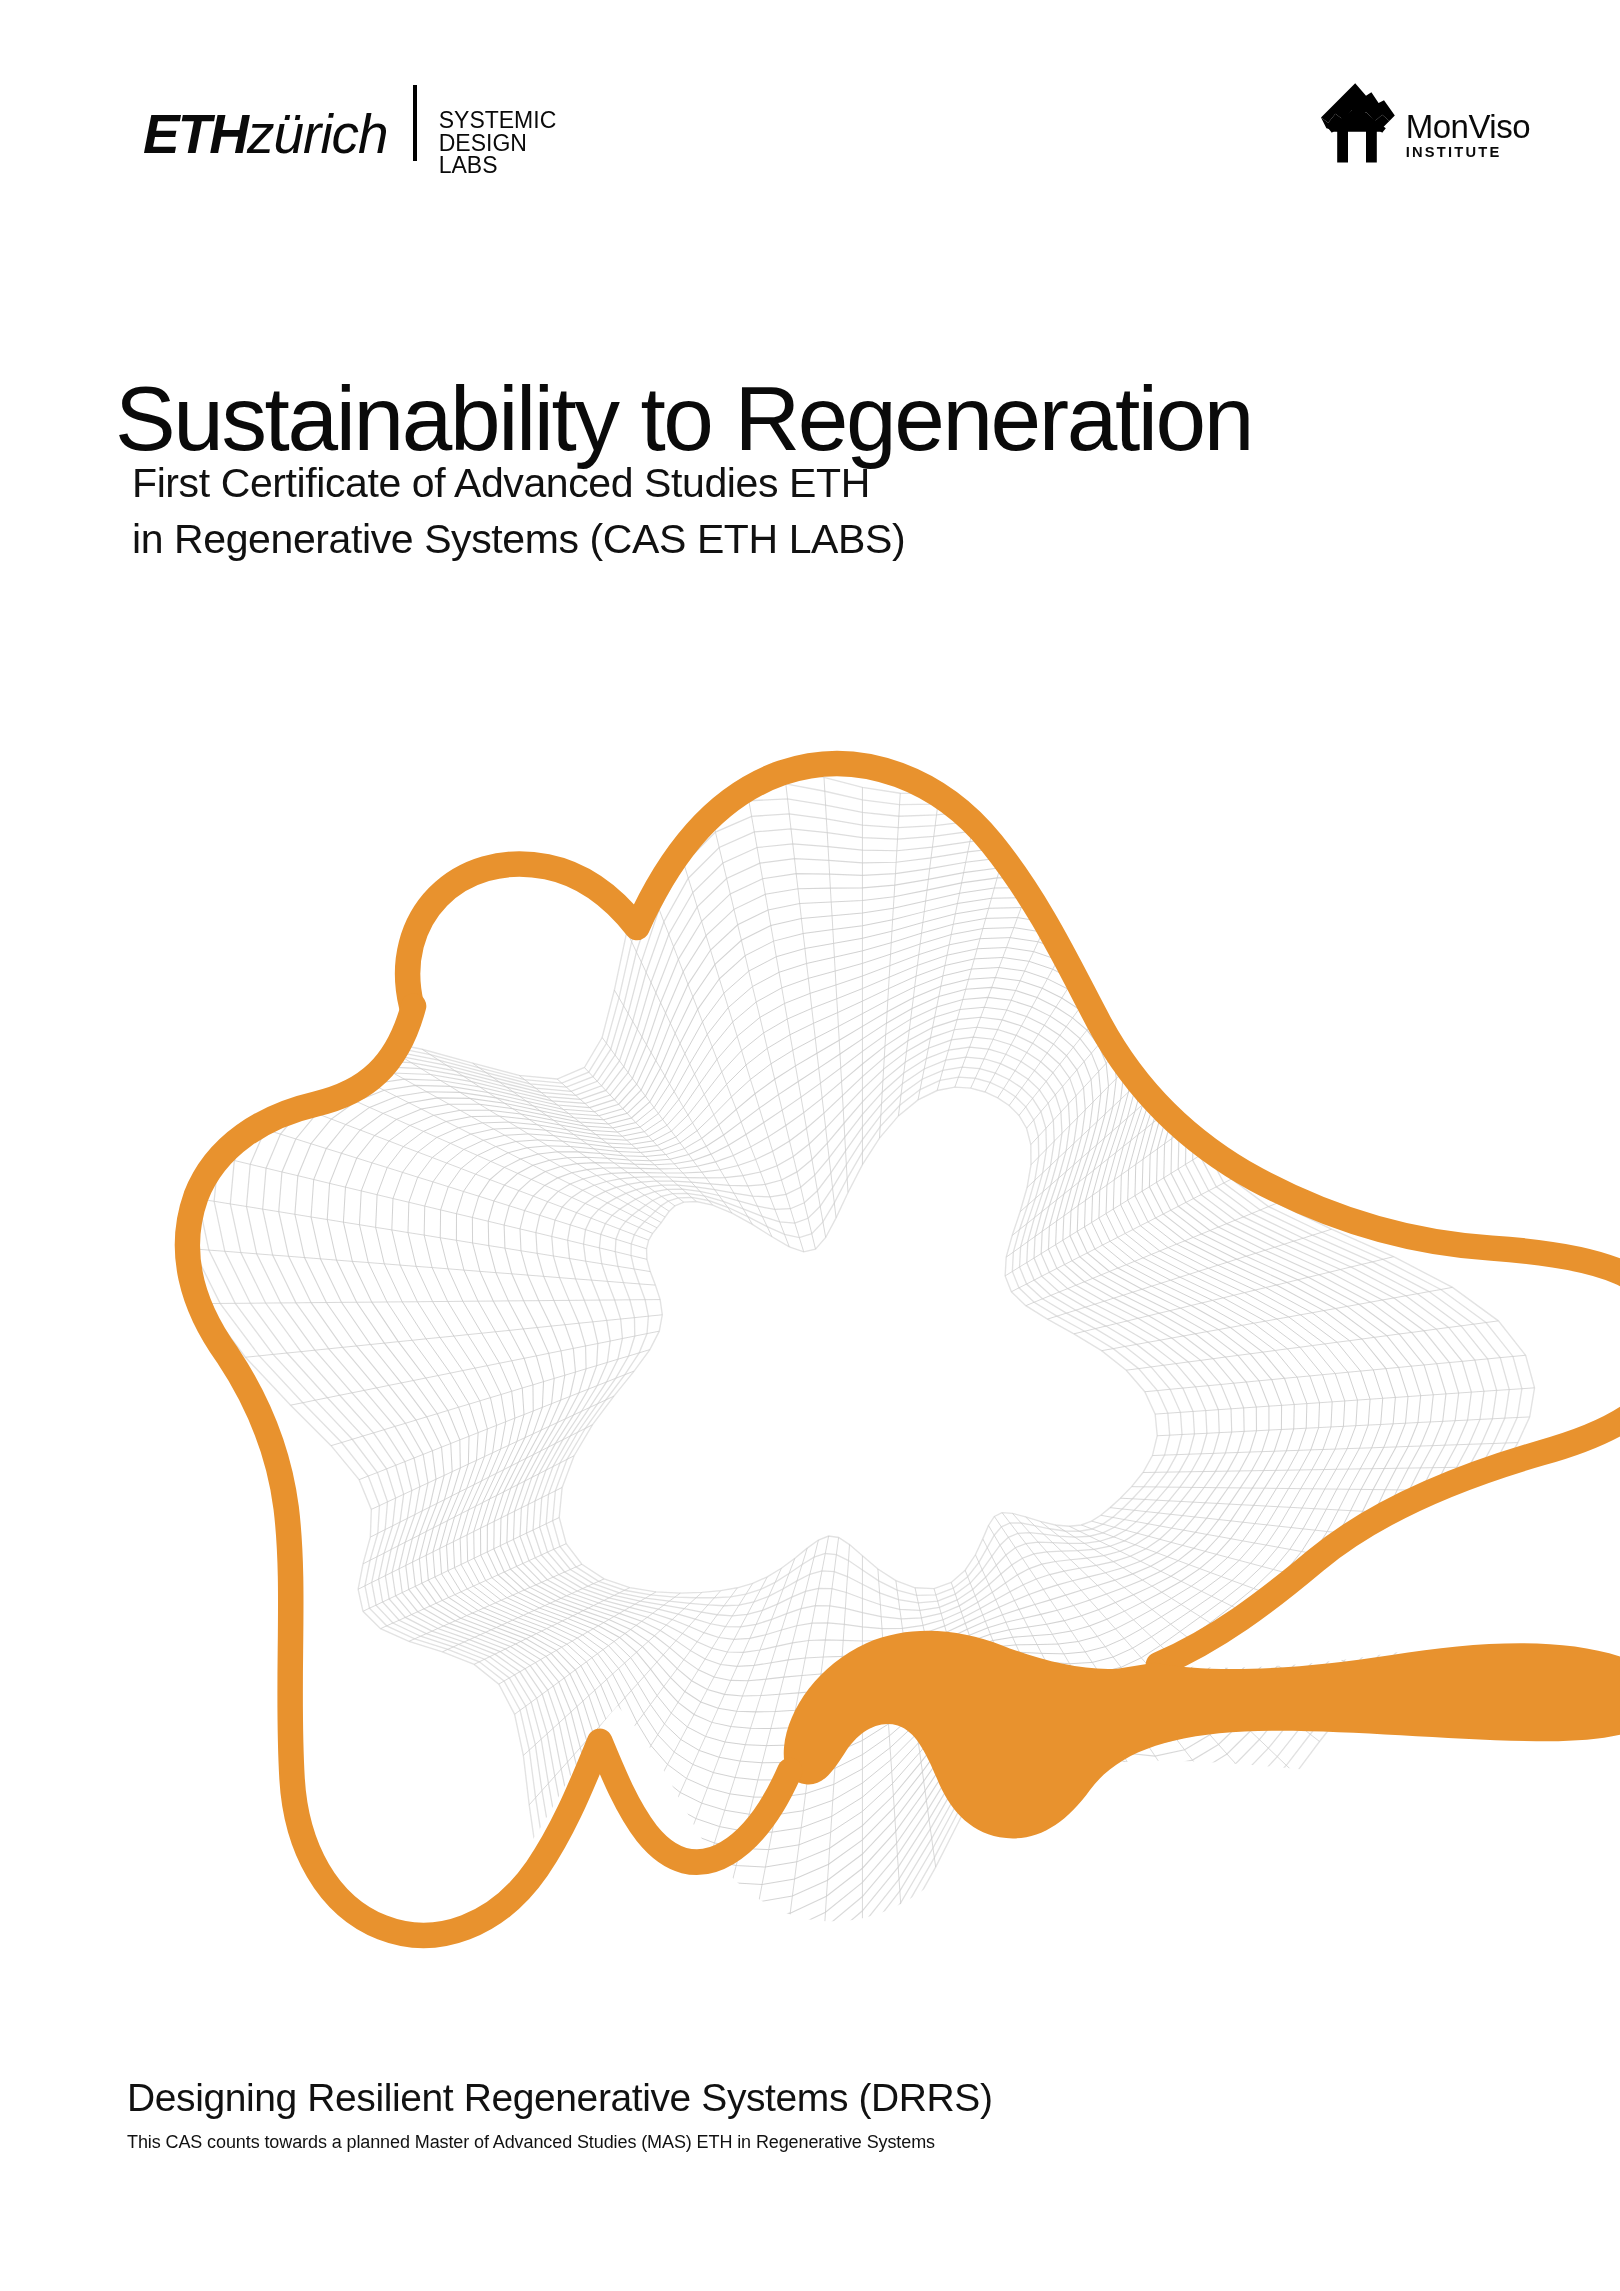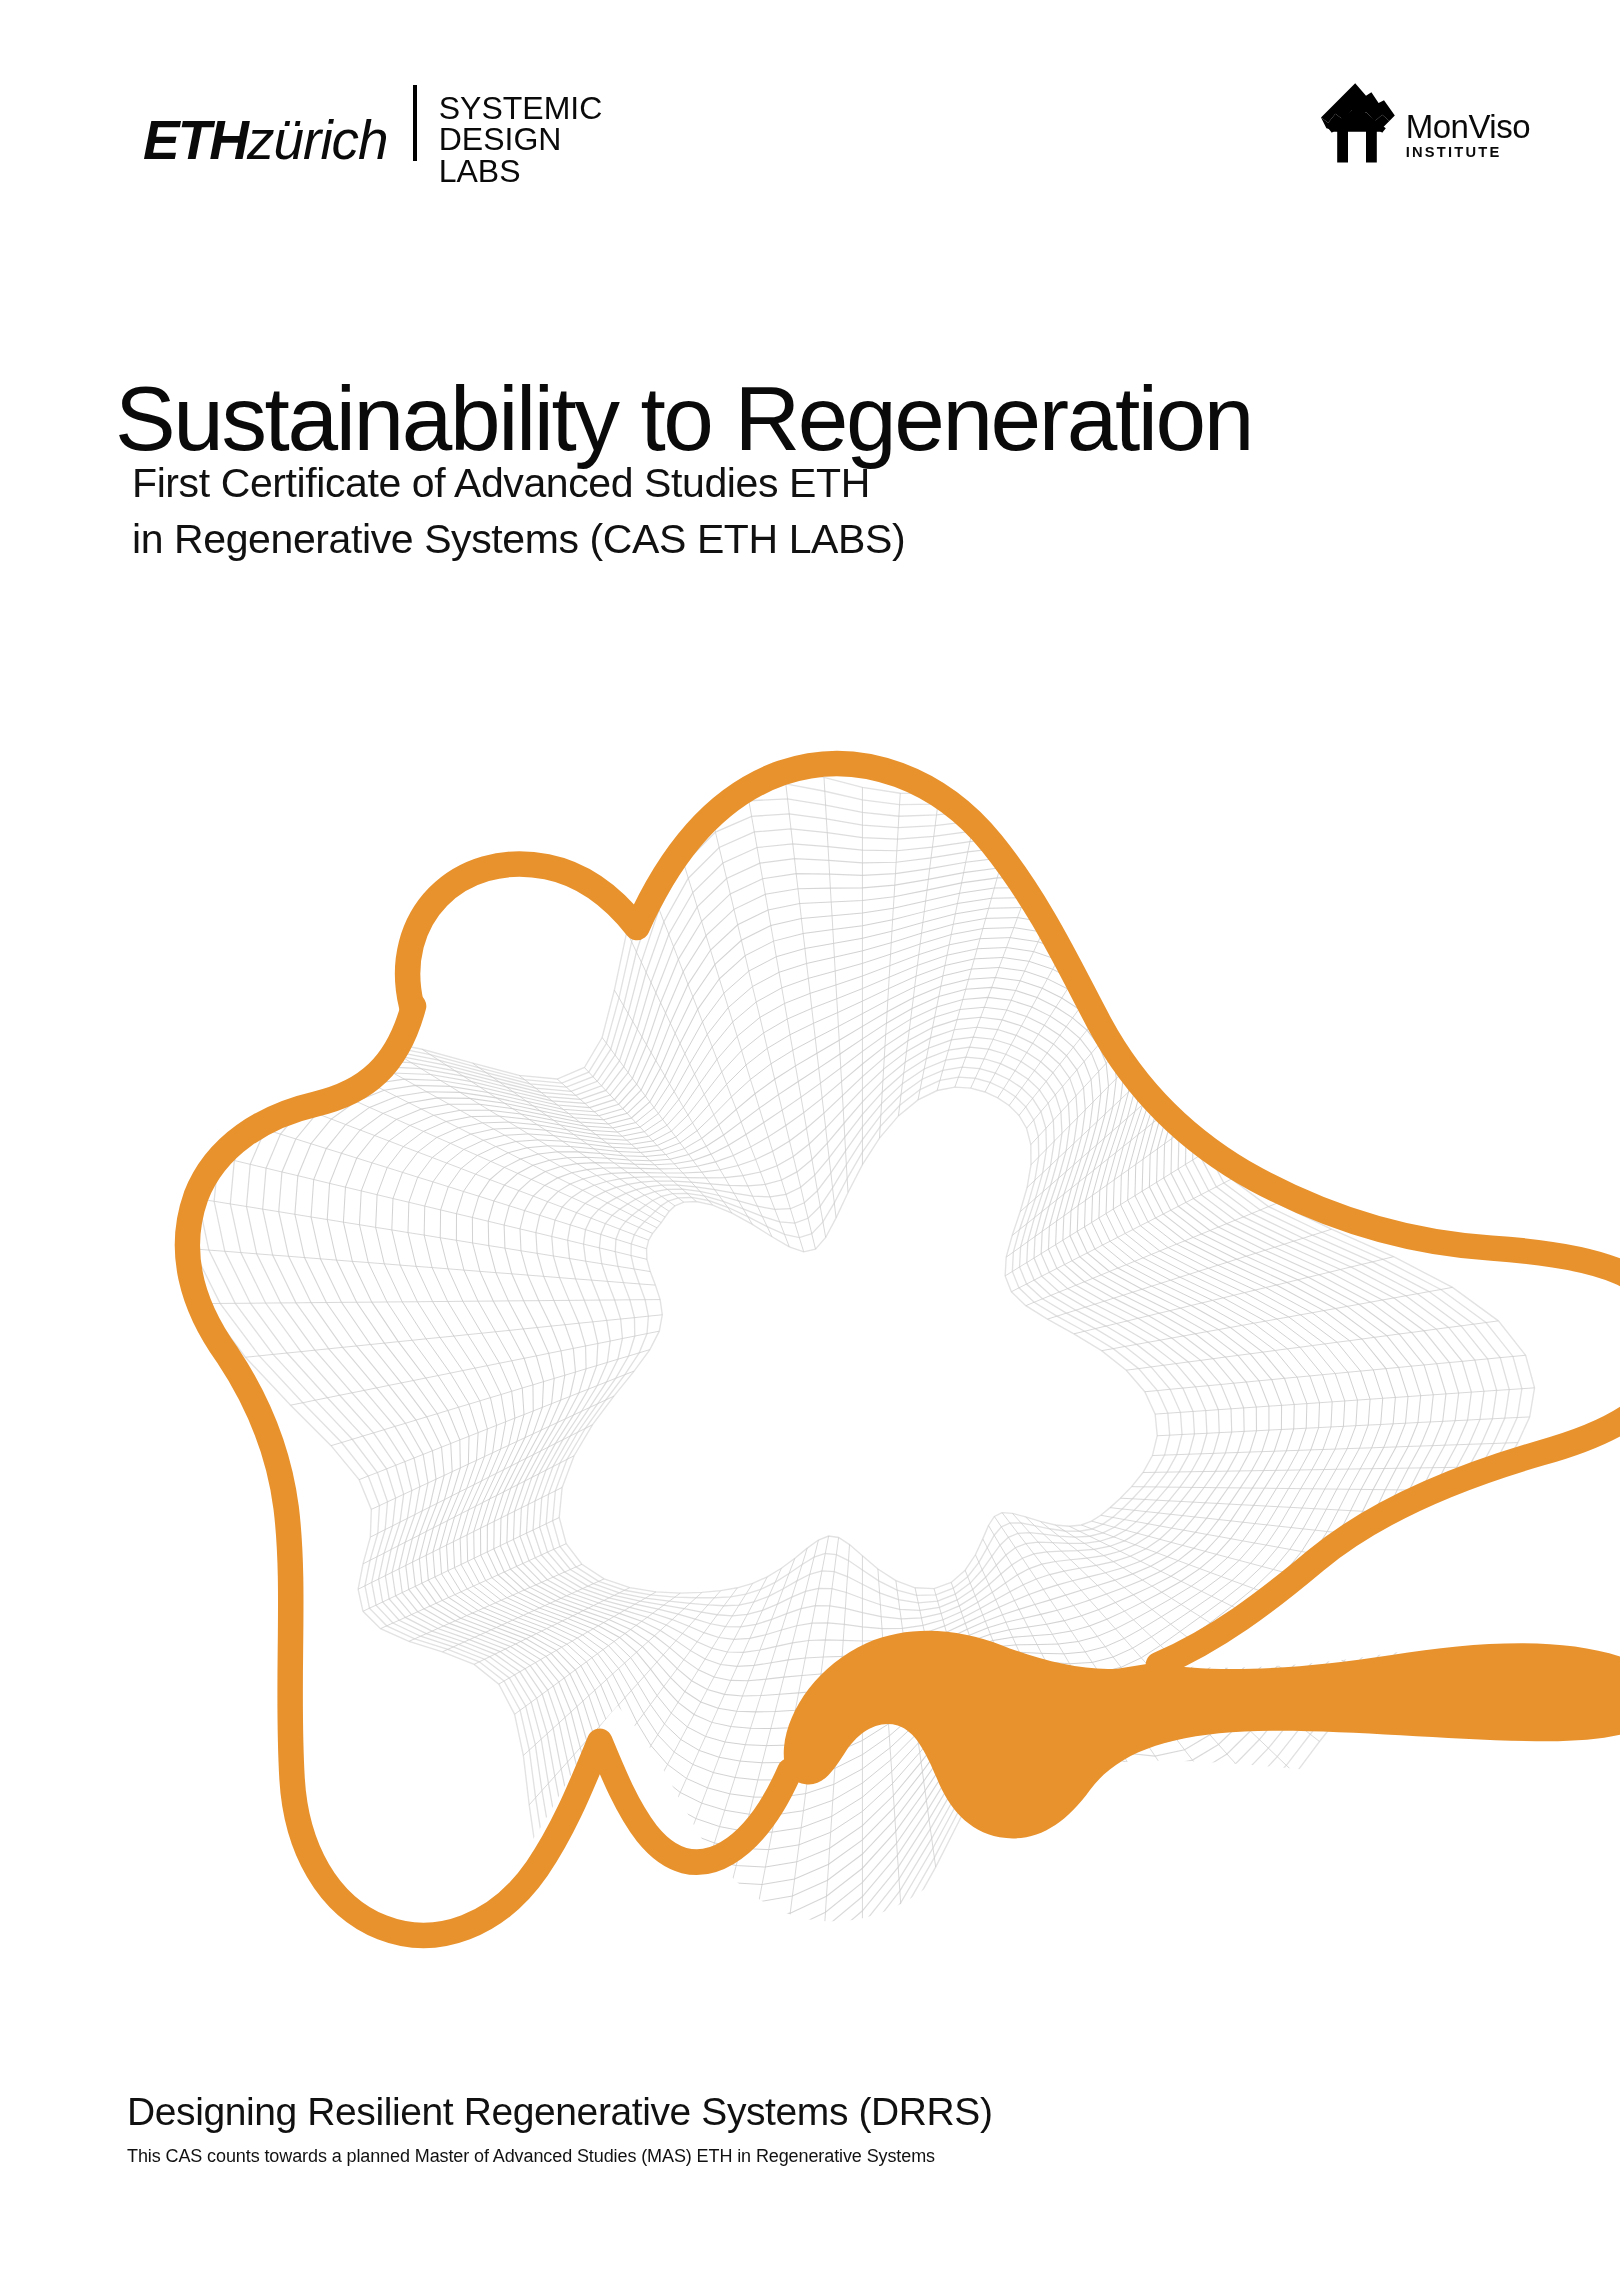--- a/index.html
+++ b/index.html
@@ -13,21 +13,21 @@
   .page{position:relative;width:1620px;height:2292px;background:#fff;overflow:hidden;}
 
   
   .header{position:absolute;top:0;left:16px;width:1620px;height:206px;}
 
   .eth-logo{position:absolute;left:127px;top:93px;display:flex;align-items:center;}
   .eth-word{font-family:"Liberation Sans",sans-serif;font-size:55px;line-height:1;letter-spacing:-1px;white-space:nowrap;}
   .eth-word .eth{font-weight:bold;font-style:italic;letter-spacing:-2px;}
   .eth-word .zurich{font-style:italic;font-weight:400;letter-spacing:-1px;}
   .eth-divider{width:3.9px;height:76px;background:#000;margin:0 21.6px 0 25.5px;align-self:flex-start;margin-top:-7.8px;}
-  .sdl{font-family:"Liberation Sans",sans-serif;font-size:32px;line-height:0.98;letter-spacing:0px;font-weight:400;}
+  .sdl{font-family:"Liberation Sans",sans-serif;font-size:23px;line-height:0.98;letter-spacing:0px;font-weight:400;margin-top:16px;}
   .sdl div{white-space:nowrap;}
 
   .mv-logo{position:absolute;right:106px;top:76px;display:flex;align-items:flex-end;}
   .mv-mark{width:90px;height:90px;position:relative;margin-right:3.9px;}
   .mv-text{padding-bottom:3.9px;}
   .mv-name{font-family:"Liberation Sans",sans-serif;font-size:33px;font-weight:400;line-height:1;letter-spacing:-0.5px;}
   .mv-sub{font-family:"Liberation Sans",sans-serif;font-size:14.7px;font-weight:bold;letter-spacing:2.2px;line-height:1.2;margin-top:1px;}
 
   
   .title{
@@ -35,21 +35,21 @@
     font-size:91px;font-weight:400;letter-spacing:-2.4px;
     line-height:1;white-space:nowrap;color:#0a0a0a;
   }
   .subtitle{
     position:absolute;left:132px;top:456px;
     font-size:41px;font-weight:400;line-height:1.36;letter-spacing:-0.4px;color:#111;
   }
   .subtitle div{white-space:nowrap;}
 
   
-  .footer{position:absolute;left:127px;bottom:125px;}
+  .footer{position:absolute;left:127px;bottom:139px;}
   .foot-main{
     font-size:39px;font-weight:400;letter-spacing:-0.4px;line-height:1.15;color:#111;
     white-space:nowrap;
   }
   .foot-sub{
     margin-top:11px;font-size:18px;font-weight:400;letter-spacing:-0.1px;color:#111;
     white-space:nowrap;
   }
 
   

